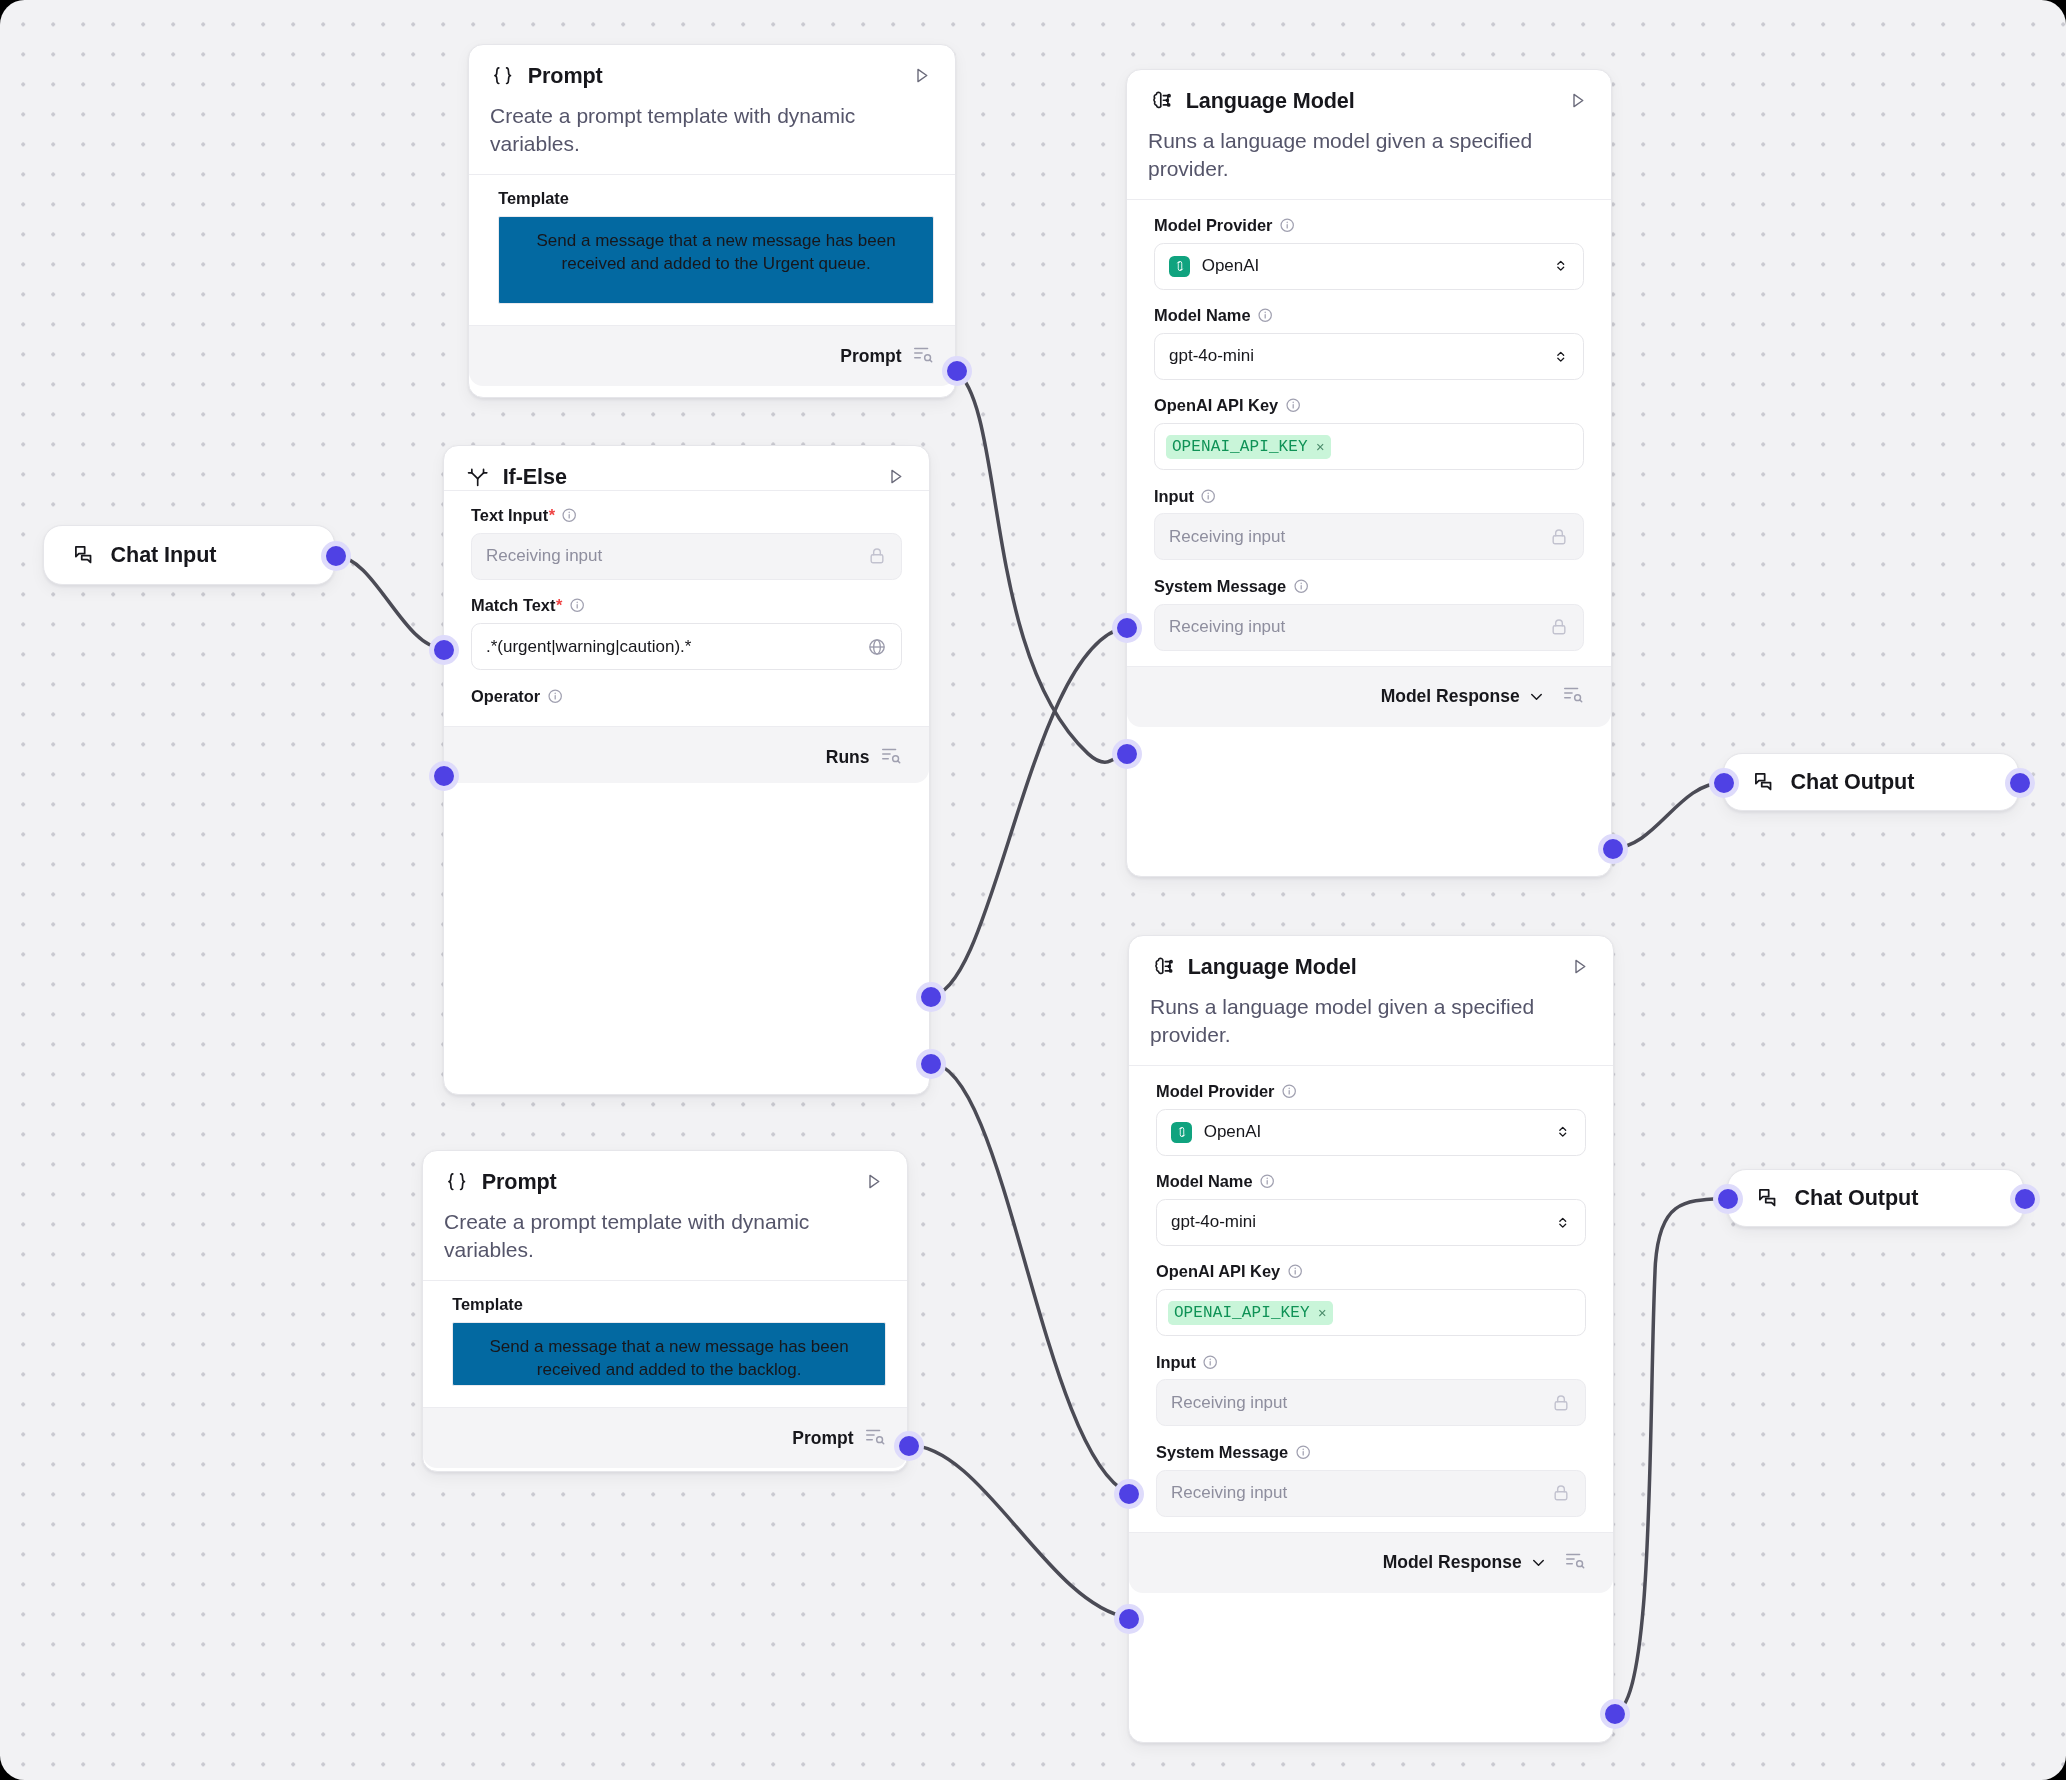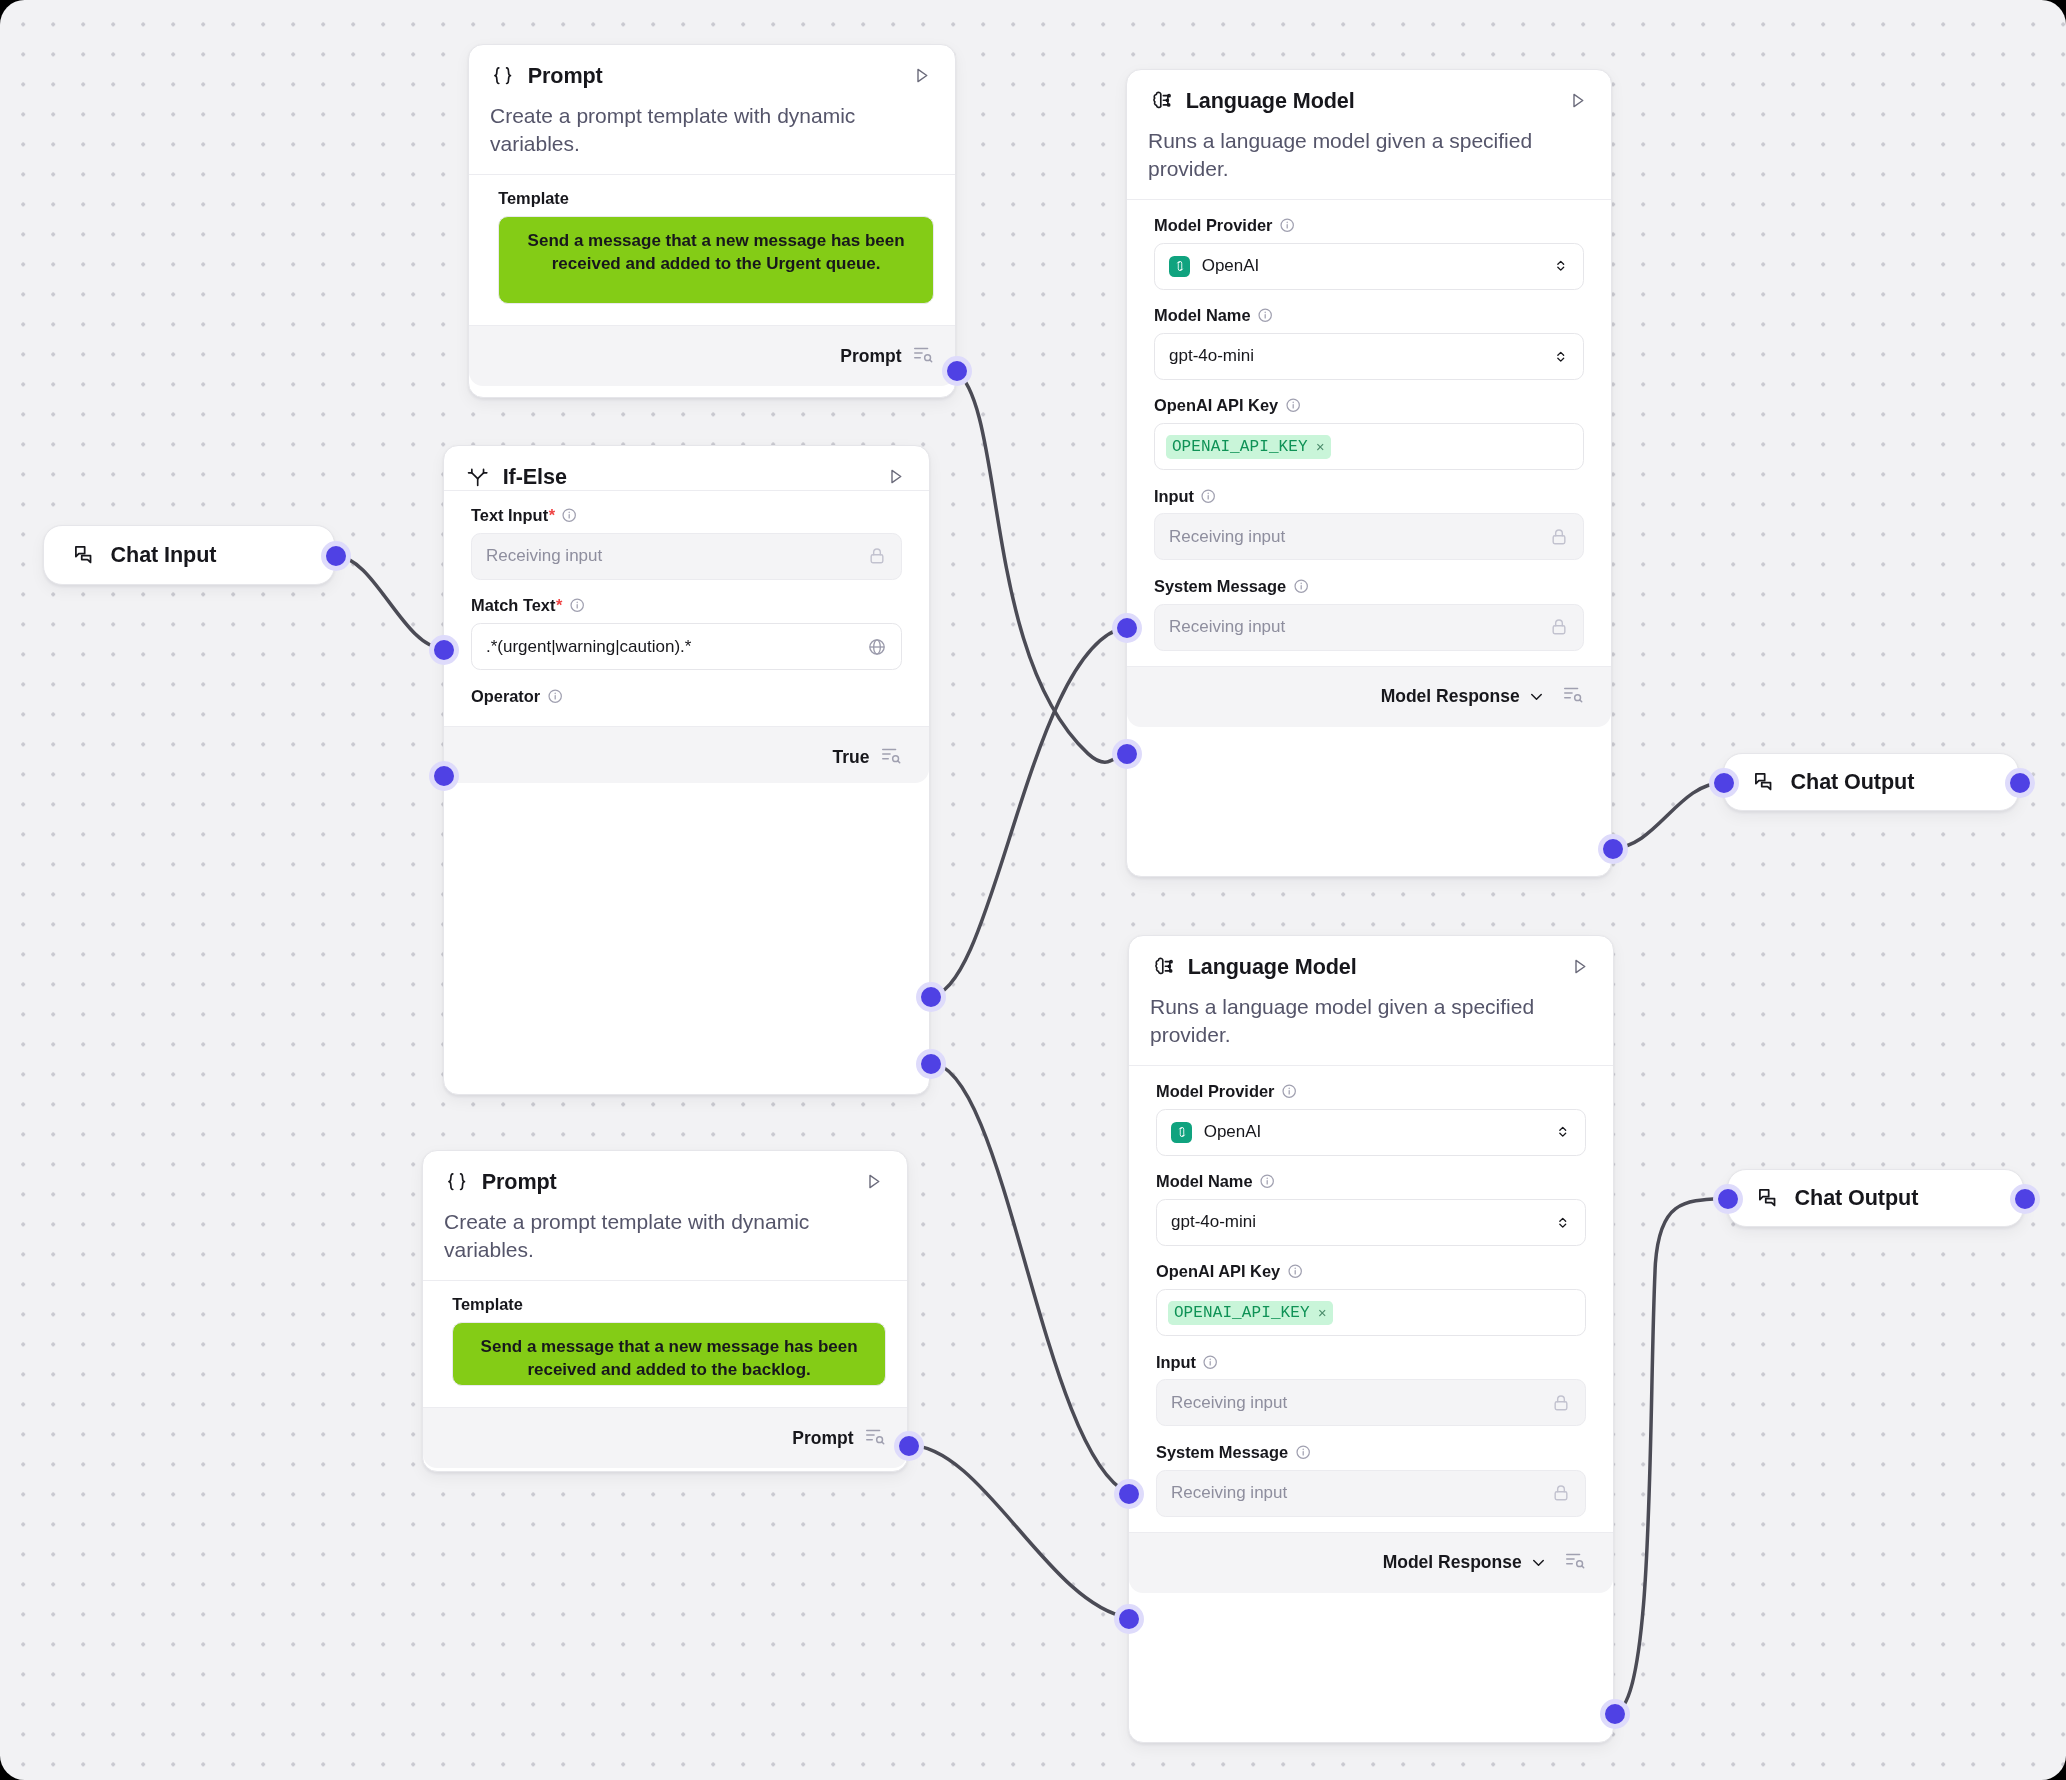--- a/index.html
+++ b/index.html
@@ -50,24 +50,23 @@
     border:1.2px solid #e6e6ea;border-radius:9.4px;background:#fff;
     min-height:43px;display:flex;align-items:center;padding:0 14px;
     font-size:17px;color:#17171c;box-sizing:border-box;
   }
   .inputbox.locked{background:#f4f4f6;color:#8e8e9e;border-color:#ebebef;}
   .inputbox .ph{color:#8e8e9e;}
   .inputbox .right{margin-left:auto;display:flex;align-items:center;}
   .inputbox.tall{min-height:47px;}
 
   .textarea{
-    border:1.2px solid #e9e9ee;border-radius:10px;background:#84cc16;
+    border:1.2px solid #e9e9ee;border-radius:2px;background:#0369a1;
     padding:11.7px 14px;font-size:17px;color:#17171c;line-height:1.36;
     box-sizing:border-box;
-    font-weight:bold;
   }
   .tmpl-wrap{padding-left:8.2px;}
 
   .chip{
     display:inline-flex;align-items:center;gap:8.2px;
     background:#c9f5d9;color:#0f9256;border-radius:4.7px;
     padding:2.9px 6.4px;font-family:"Liberation Mono","DejaVu Sans Mono",monospace;
     font-size:16px;letter-spacing:0.1px;
   }
   .chip .x{color:#4a8a6a;font-family:"Liberation Sans",sans-serif;font-size:14.6px;}
@@ -257,21 +256,21 @@
                 <circle cx="12" cy="12" r="9"></circle>
                 <path d="M12 11v5M12 7.6v.6" stroke-linecap="round"></path>
               </svg>
           </span>
         </div>
       </div>
 
     </div>
     <div class="n-foot">
       <div class="outrow" style="padding:13px 27px 8.2px 27px;">
-        <span>True</span>
+        <span>Runs</span>
         <span>
           <svg width="22" height="22" viewBox="0 0 24 24" fill="none" stroke="#a0a0b0" stroke-width="1.6" stroke-linecap="round">
             <path d="M3 6h14"></path>
               <path d="M3 11h8"></path>
               <path d="M3 16h6"></path>
               <circle cx="17" cy="16" r="3.2"></circle>
               <path d="M19.4 18.4L21.5 20.5"></path>
           </svg>
         </span>
       </div>

